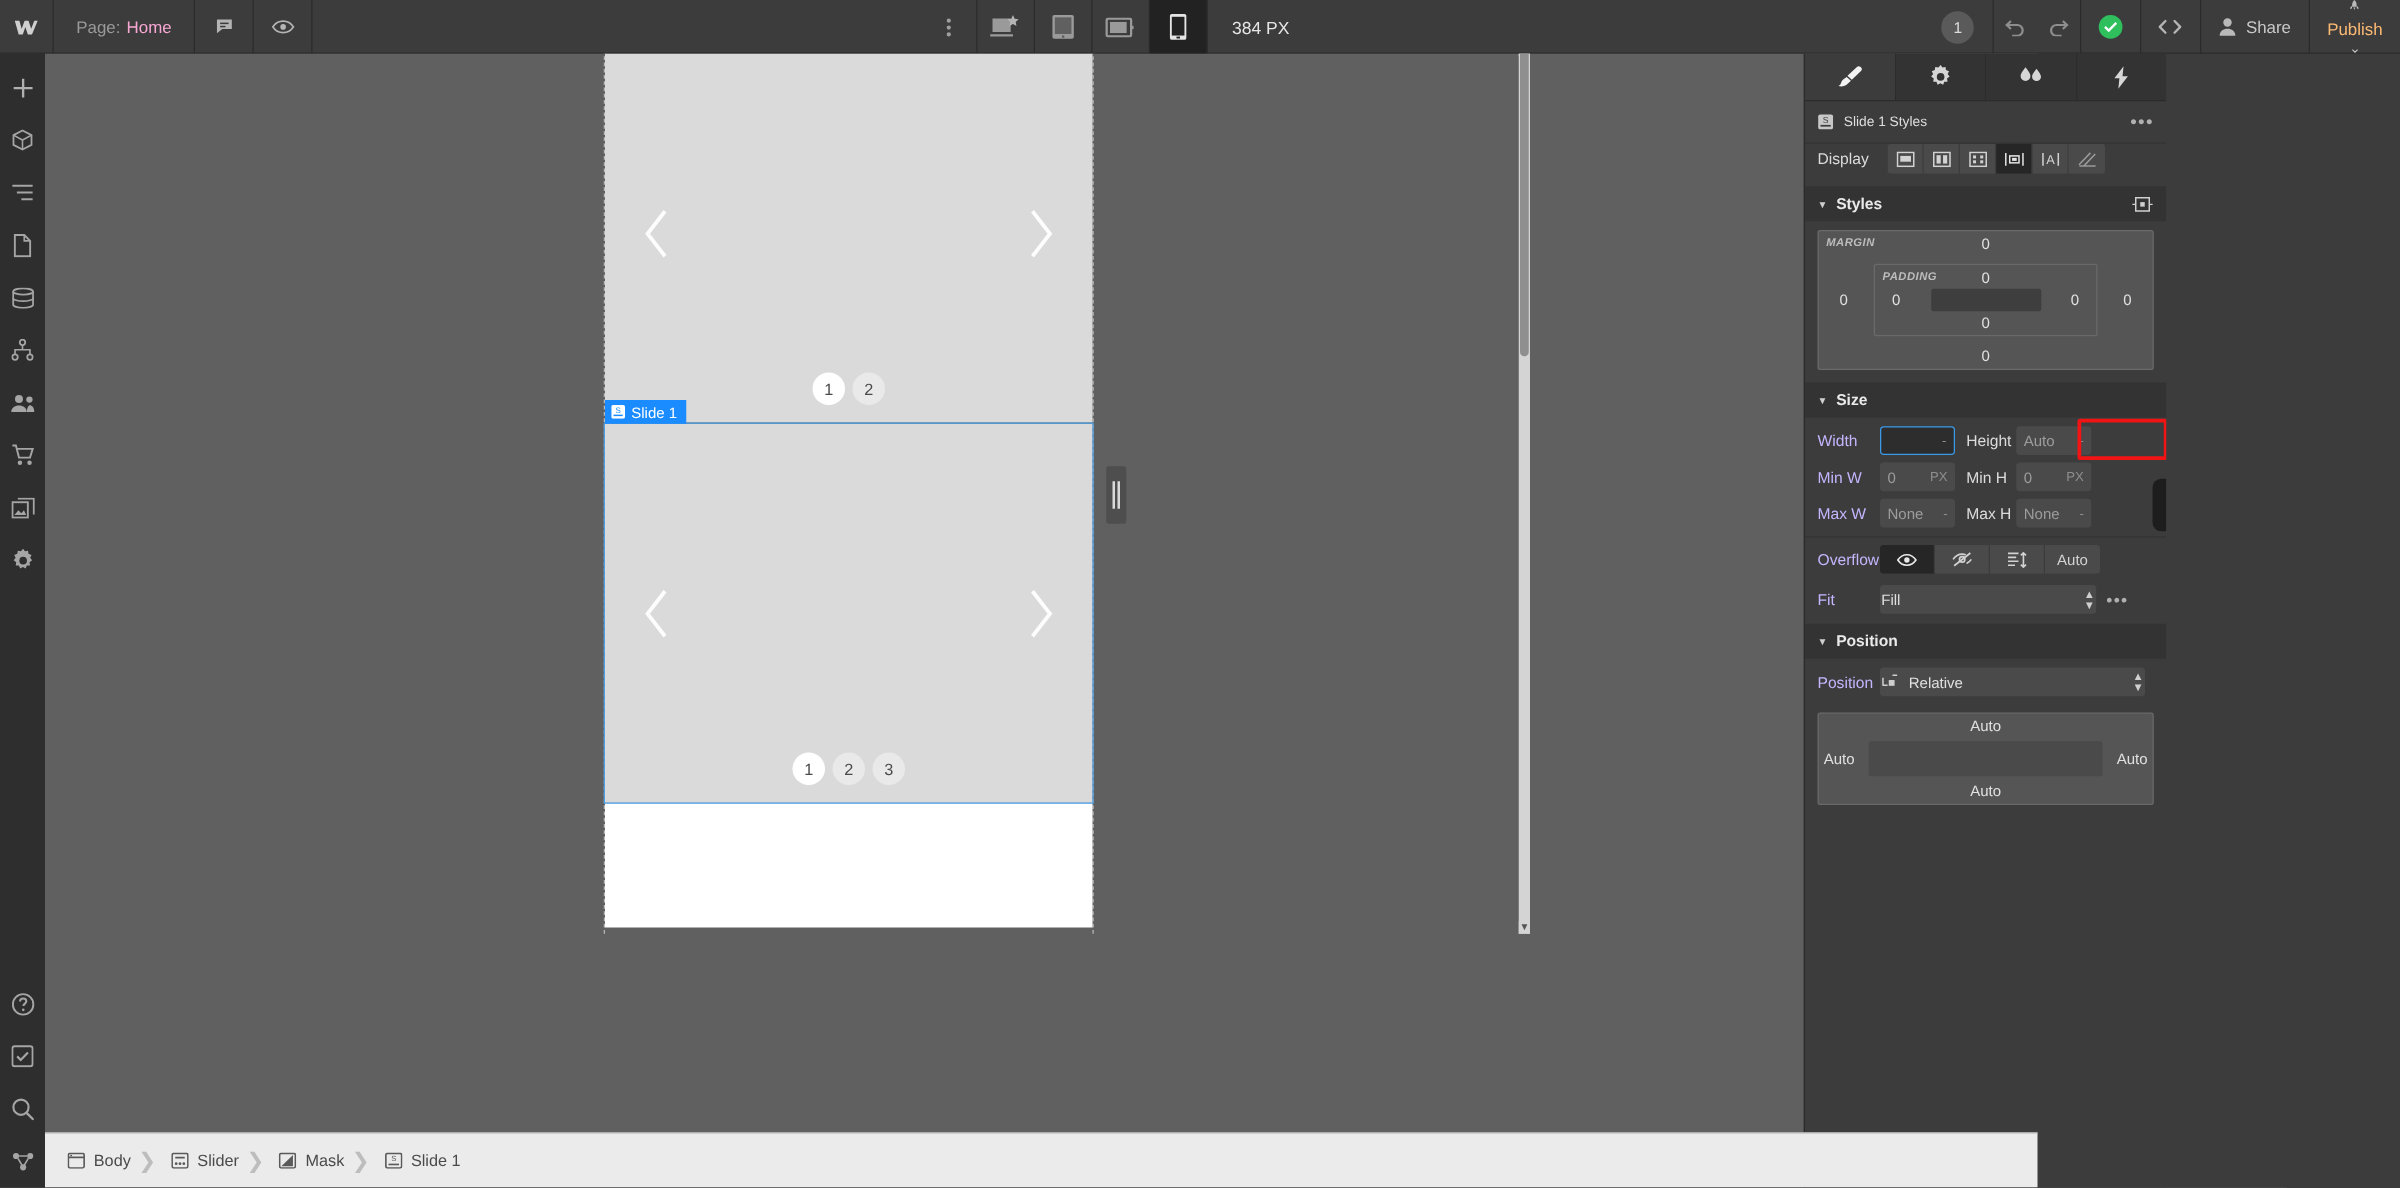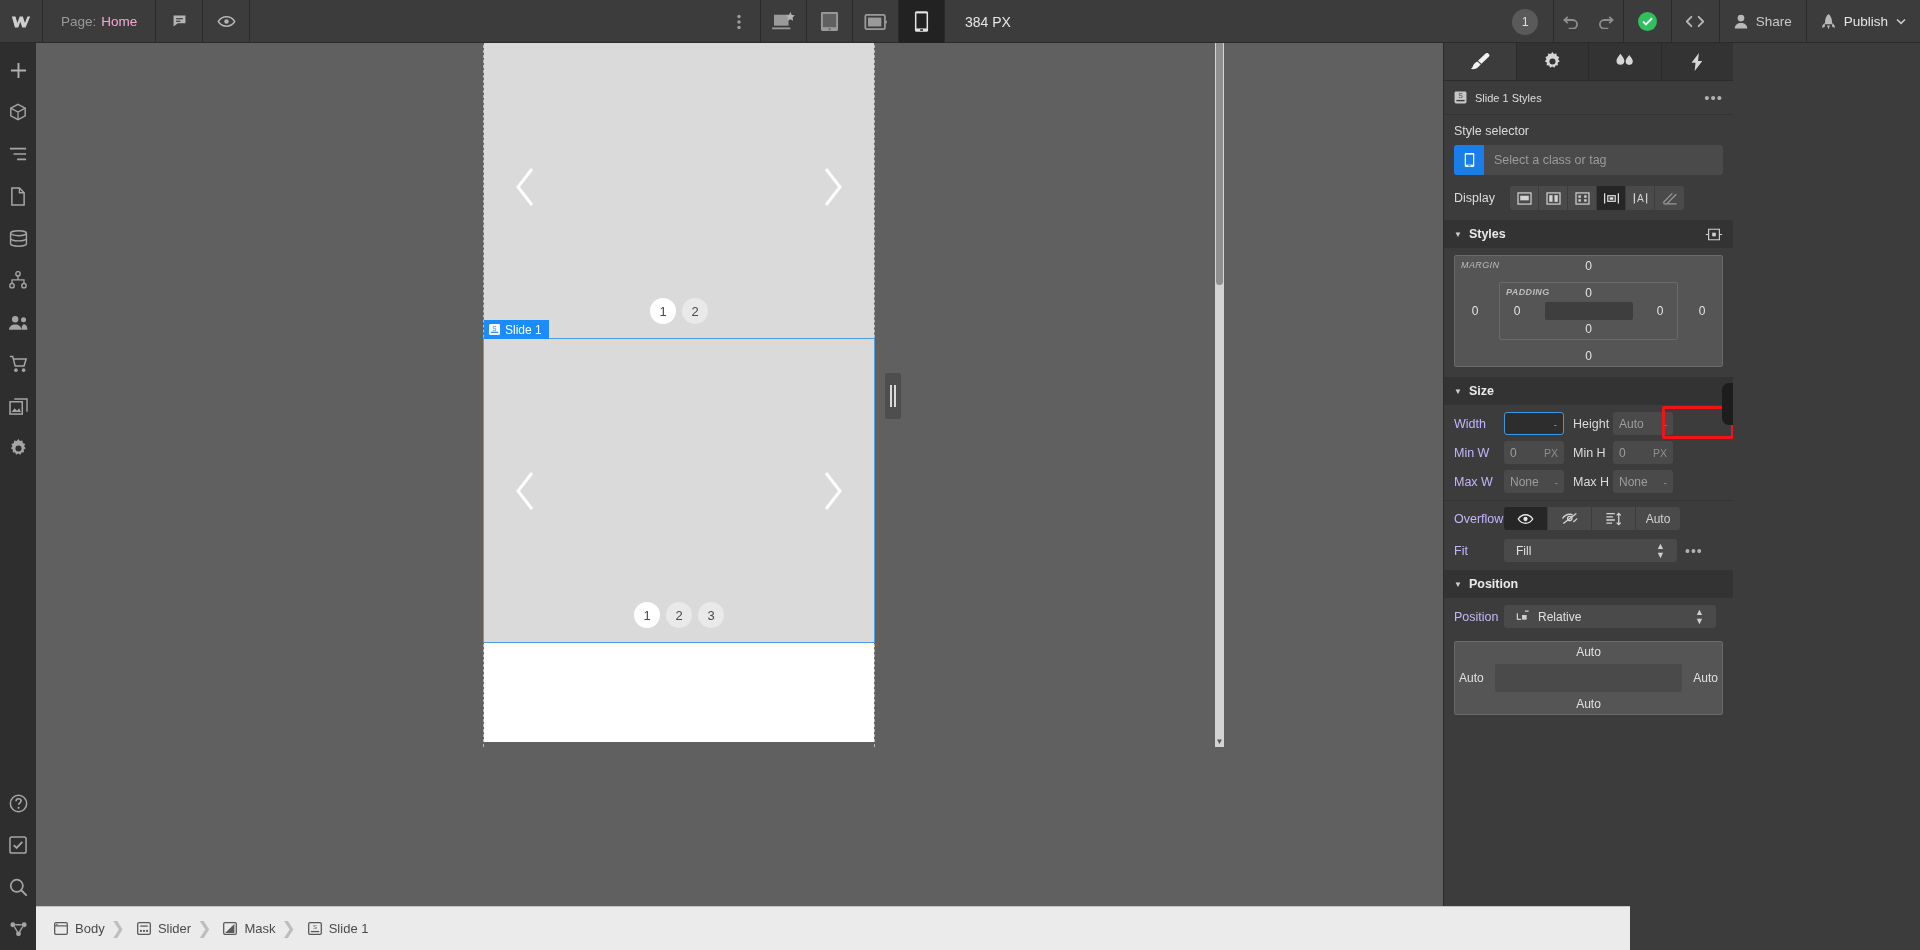--- a/index.html
+++ b/index.html
@@ -40,21 +40,21 @@
   }
   .tb-undo { width: 35px; padding: 0; border-right: none; font-size: 17px; }
   .tb-redo { width: 35px; padding: 0; font-size: 17px; }
   .tb-check { width: 48px; padding: 0; }
   .check-circle {
     width: 19px; height: 19px; border-radius: 50%;
     background: #2fbf5d; display: flex; align-items: center; justify-content: center;
   }
   .tb-code { width: 48px; padding: 0; font-size: 15px; color: #b5b5b5; font-family: "Liberation Mono", monospace; letter-spacing: -1px; }
   .tb-share { font-size: 13.5px; color: #c9c9c9; gap: 8px; }
-  .tb-publish { font-size: 13.5px; color: #e5e5e5; gap: 8px; border-right: none; }
+  .tb-publish { font-size: 13.5px; color: #fdba74; gap: 8px; border-right: none; flex-direction: column; }
 
   
   .leftrail {
     position: absolute; top: 43px; left: 0; width: 36px; height: 907px;
     background: #2e2e2e; display: flex; flex-direction: column;
     align-items: center; padding-top: 6px;
   }
   .rail-btn {
     width: 36px; height: 42px; display: flex; align-items: center; justify-content: center;
     color: #a5a5a5;
@@ -187,21 +187,21 @@
   .sect-head .nm { font-size: 12.5px; color: #eaeaea; font-weight: bold; flex: 1; }
 
   
   .spacing-wrap { padding: 7px 10px 10px 10px; }
   .margin-box {
     position: relative; height: 112px; background: #555;
     border: 1px solid #6a6a6a; border-radius: 2px;
   }
   .mg-lbl {
     position: absolute; left: 6px; top: 4px; font-size: 9px;
-    color: #bdbdbd; font-style: italic; font-weight: normal; letter-spacing: .4px;
+    color: #bdbdbd; font-style: italic; font-weight: bold; letter-spacing: .4px;
   }
   .pd-lbl {
     position: absolute; left: 6px; top: 4px; font-size: 9px;
     color: #bdbdbd; font-style: italic; font-weight: bold; letter-spacing: .4px;
   }
   .padding-box {
     position: absolute; left: 44px; right: 44px; top: 26px; bottom: 26px;
     background: #555; border: 1px solid #6a6a6a; border-radius: 2px;
   }
   .core {
@@ -234,21 +234,21 @@
   .fld .v { color: #9d9d9d; }
   .fld .vd { color: #c8c8c8; }
   .sz-lbl2 { font-size: 12.5px; color: #dcdcdc; width: 49px; flex-shrink: 0; padding-left: 9px; }
   .redbox {
     position: absolute; border: 3px solid #f21414; border-radius: 2px;
     pointer-events: none;
   }
   .ovf-seg > div { min-width: 44px; height: 23px; font-size: 12px; }
   .dd {
     flex: 1; height: 23px; background: #4a4a4a; border-radius: 3px;
-    display: flex; align-items: center; padding: 0 12px; gap: 7px;
+    display: flex; align-items: center; padding: 0 1px; gap: 7px;
     font-size: 12px; color: #e0e0e0;
   }
   .dd .car { margin-left: auto; color: #cfcfcf; font-size: 9px; line-height: 1; }
   .pos-grid { padding: 4px 10px 8px 10px; }
   .pos-box {
     position: relative; height: 74px; background: #555;
     border: 1px solid #6a6a6a; border-radius: 2px; margin-top: 6px;
   }
   .pos-inner {
     position: absolute; left: 40px; right: 40px; top: 22px; bottom: 22px;
@@ -597,33 +597,20 @@
           <text x="7" y="8" font-size="7.5" fill="#3c3c3c" text-anchor="middle" font-family="Liberation Sans">S</text>
           <rect x="2.6" y="9.6" width="8.8" height="1.5" fill="#3c3c3c"></rect>
         </svg>
       <span class="t">Slide 1 Styles</span>
       <span class="dots3">•••</span>
     </div>
 
 
     <div class="rp-sep"></div>
 
-    <div class="rp-sect">
-      <div class="rp-lbl">Style selector</div>
-      <div class="sel-input">
-        <div class="sel-badge">
-          <svg width="11" height="16" viewBox="0 0 12 17">
-              <rect x="0.8" y="0.8" width="10.4" height="15.4" rx="1.4" fill="#fff"></rect>
-              <rect x="2.1" y="2.6" width="7.8" height="11" fill="#1a7ee8"></rect>
-              <rect x="4.6" y="14.2" width="2.8" height="1.2" fill="#1a7ee8"></rect>
-            </svg>
-        </div>
-        <span class="sel-ph">Select a class or tag</span>
-      </div>
-    </div>
 
     <div class="row" style="padding-bottom:10px">
       <span class="row-lbl">Display</span>
       <div class="seg">
         <div>
           <svg width="15" height="13" viewBox="0 0 16 14">
               <rect x="1" y="1" width="14" height="12" fill="none" stroke="#d2d2d2" stroke-width="1.3"></rect>
               <rect x="3.4" y="4" width="9.2" height="5" fill="#d2d2d2"></rect>
             </svg>
         </div>

